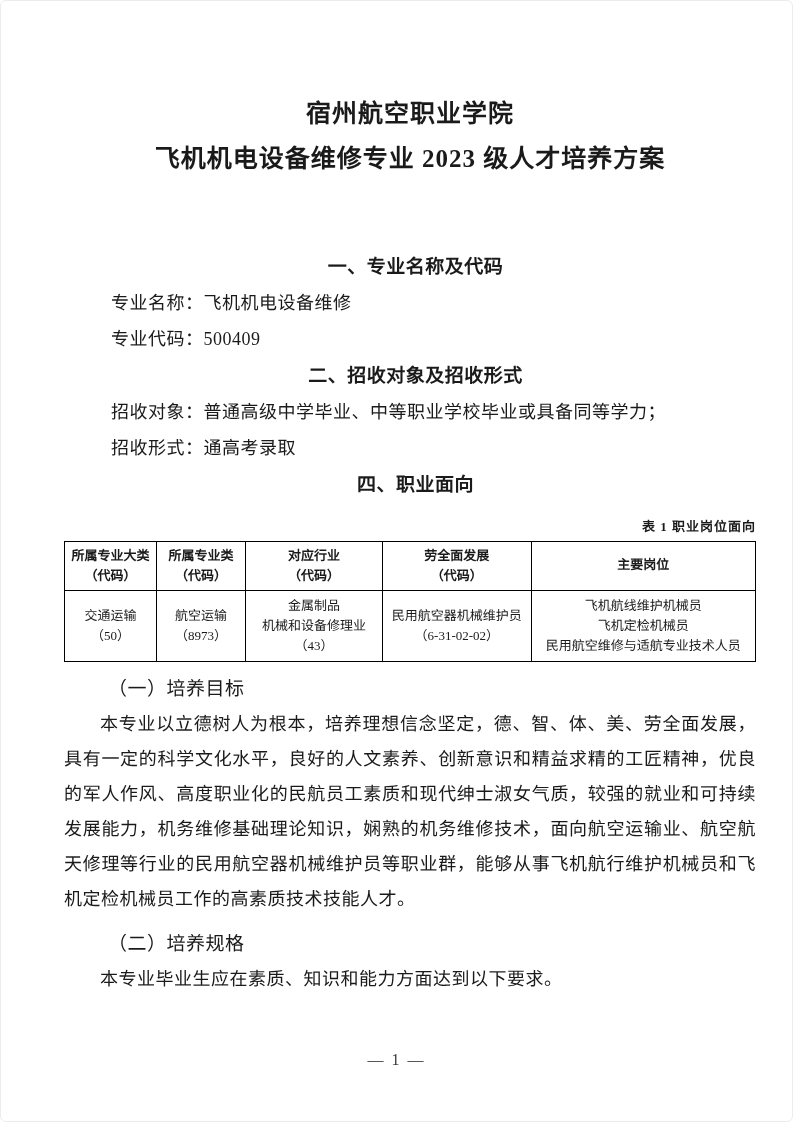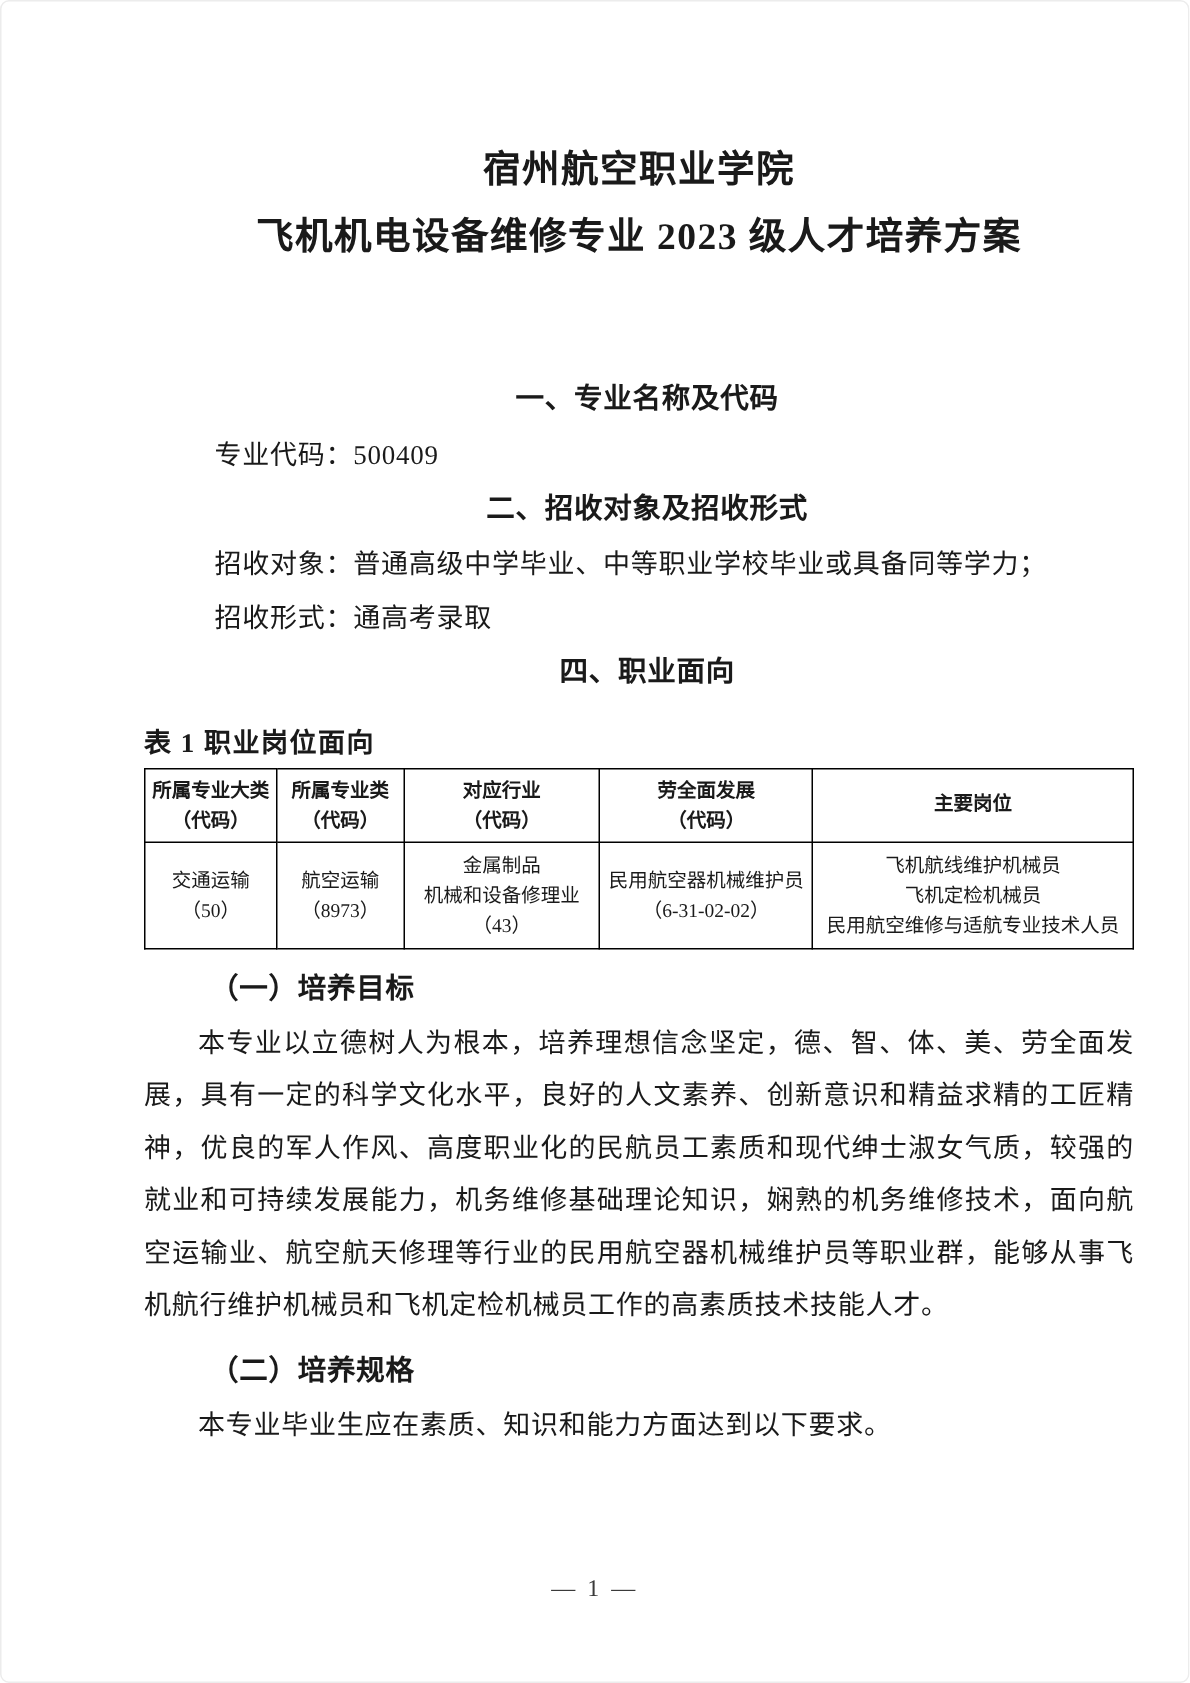--- a/index.html
+++ b/index.html
@@ -15,41 +15,40 @@
     background: #ffffff;
     border: 1px solid #ececec;
     border-radius: 6px;
     box-sizing: border-box;
     font-family: "Liberation Serif", "DejaVu Serif", serif;
     color: #1a1a1a;
     overflow: hidden;
   }
   .content {
     padding: 90px 36px 0 63px; 
-    margin-left: 32px;
   }
   .doc-title {
     text-align: center;
     font-size: 25px;
     font-weight: bold;
     line-height: 45px;
     margin: 0;
     letter-spacing: 1px;
   }
   .section-heading {
     font-size: 19px;
     font-weight: bold;
     line-height: 19px;
     margin: 18px 0 0 11px;
     letter-spacing: 0.5px;
     text-align: center;
   }
   .sub-heading {
     font-size: 19px;
-    font-weight: bold;
+    font-weight: normal;
     line-height: 19px;
     margin: 17px 0 0 44px;
     letter-spacing: 0.5px;
   }
   .body-line {
     font-size: 18px;
     line-height: 18px;
     margin: 18px 0 0 47px;
     letter-spacing: 0.5px;
   }
@@ -57,22 +56,22 @@
     font-size: 18px;
     line-height: 35px;
     margin: 9px 0 0 0;
     text-indent: 2em;
     text-align: justify;
     text-justify: inter-ideograph;
     letter-spacing: 0.5px;
   }
   .spacer-titles { height: 58px; }
   .table-caption {
-    text-align: left;
-    font-size: 18px;
+    text-align: right;
+    font-size: 13px;
     font-weight: bold;
     margin: 22px 0 6px 0;
     letter-spacing: 1px;
   }
   table.jobs {
     width: 100%;
     border-collapse: collapse;
     table-layout: fixed;
     font-size: 13px;
   }
@@ -108,20 +107,21 @@
 <div class="page">
   <div class="content">
 
     <h1 class="doc-title">宿州航空职业学院</h1>
     <h1 class="doc-title">飞机机电设备维修专业 2023 级人才培养方案</h1>
 
     <div class="spacer-titles"></div>
 
     <div>
       <h2 class="section-heading">一、专业名称及代码</h2>
+      <p class="body-line">专业名称：飞机机电设备维修</p>
       <p class="body-line">专业代码：500409</p>
     </div>
 
     <div>
       <h2 class="section-heading">二、招收对象及招收形式</h2>
       <p class="body-line">招收对象：普通高级中学毕业、中等职业学校毕业或具备同等学力；</p>
       <p class="body-line">招收形式：通高考录取</p>
     </div>
 
 

